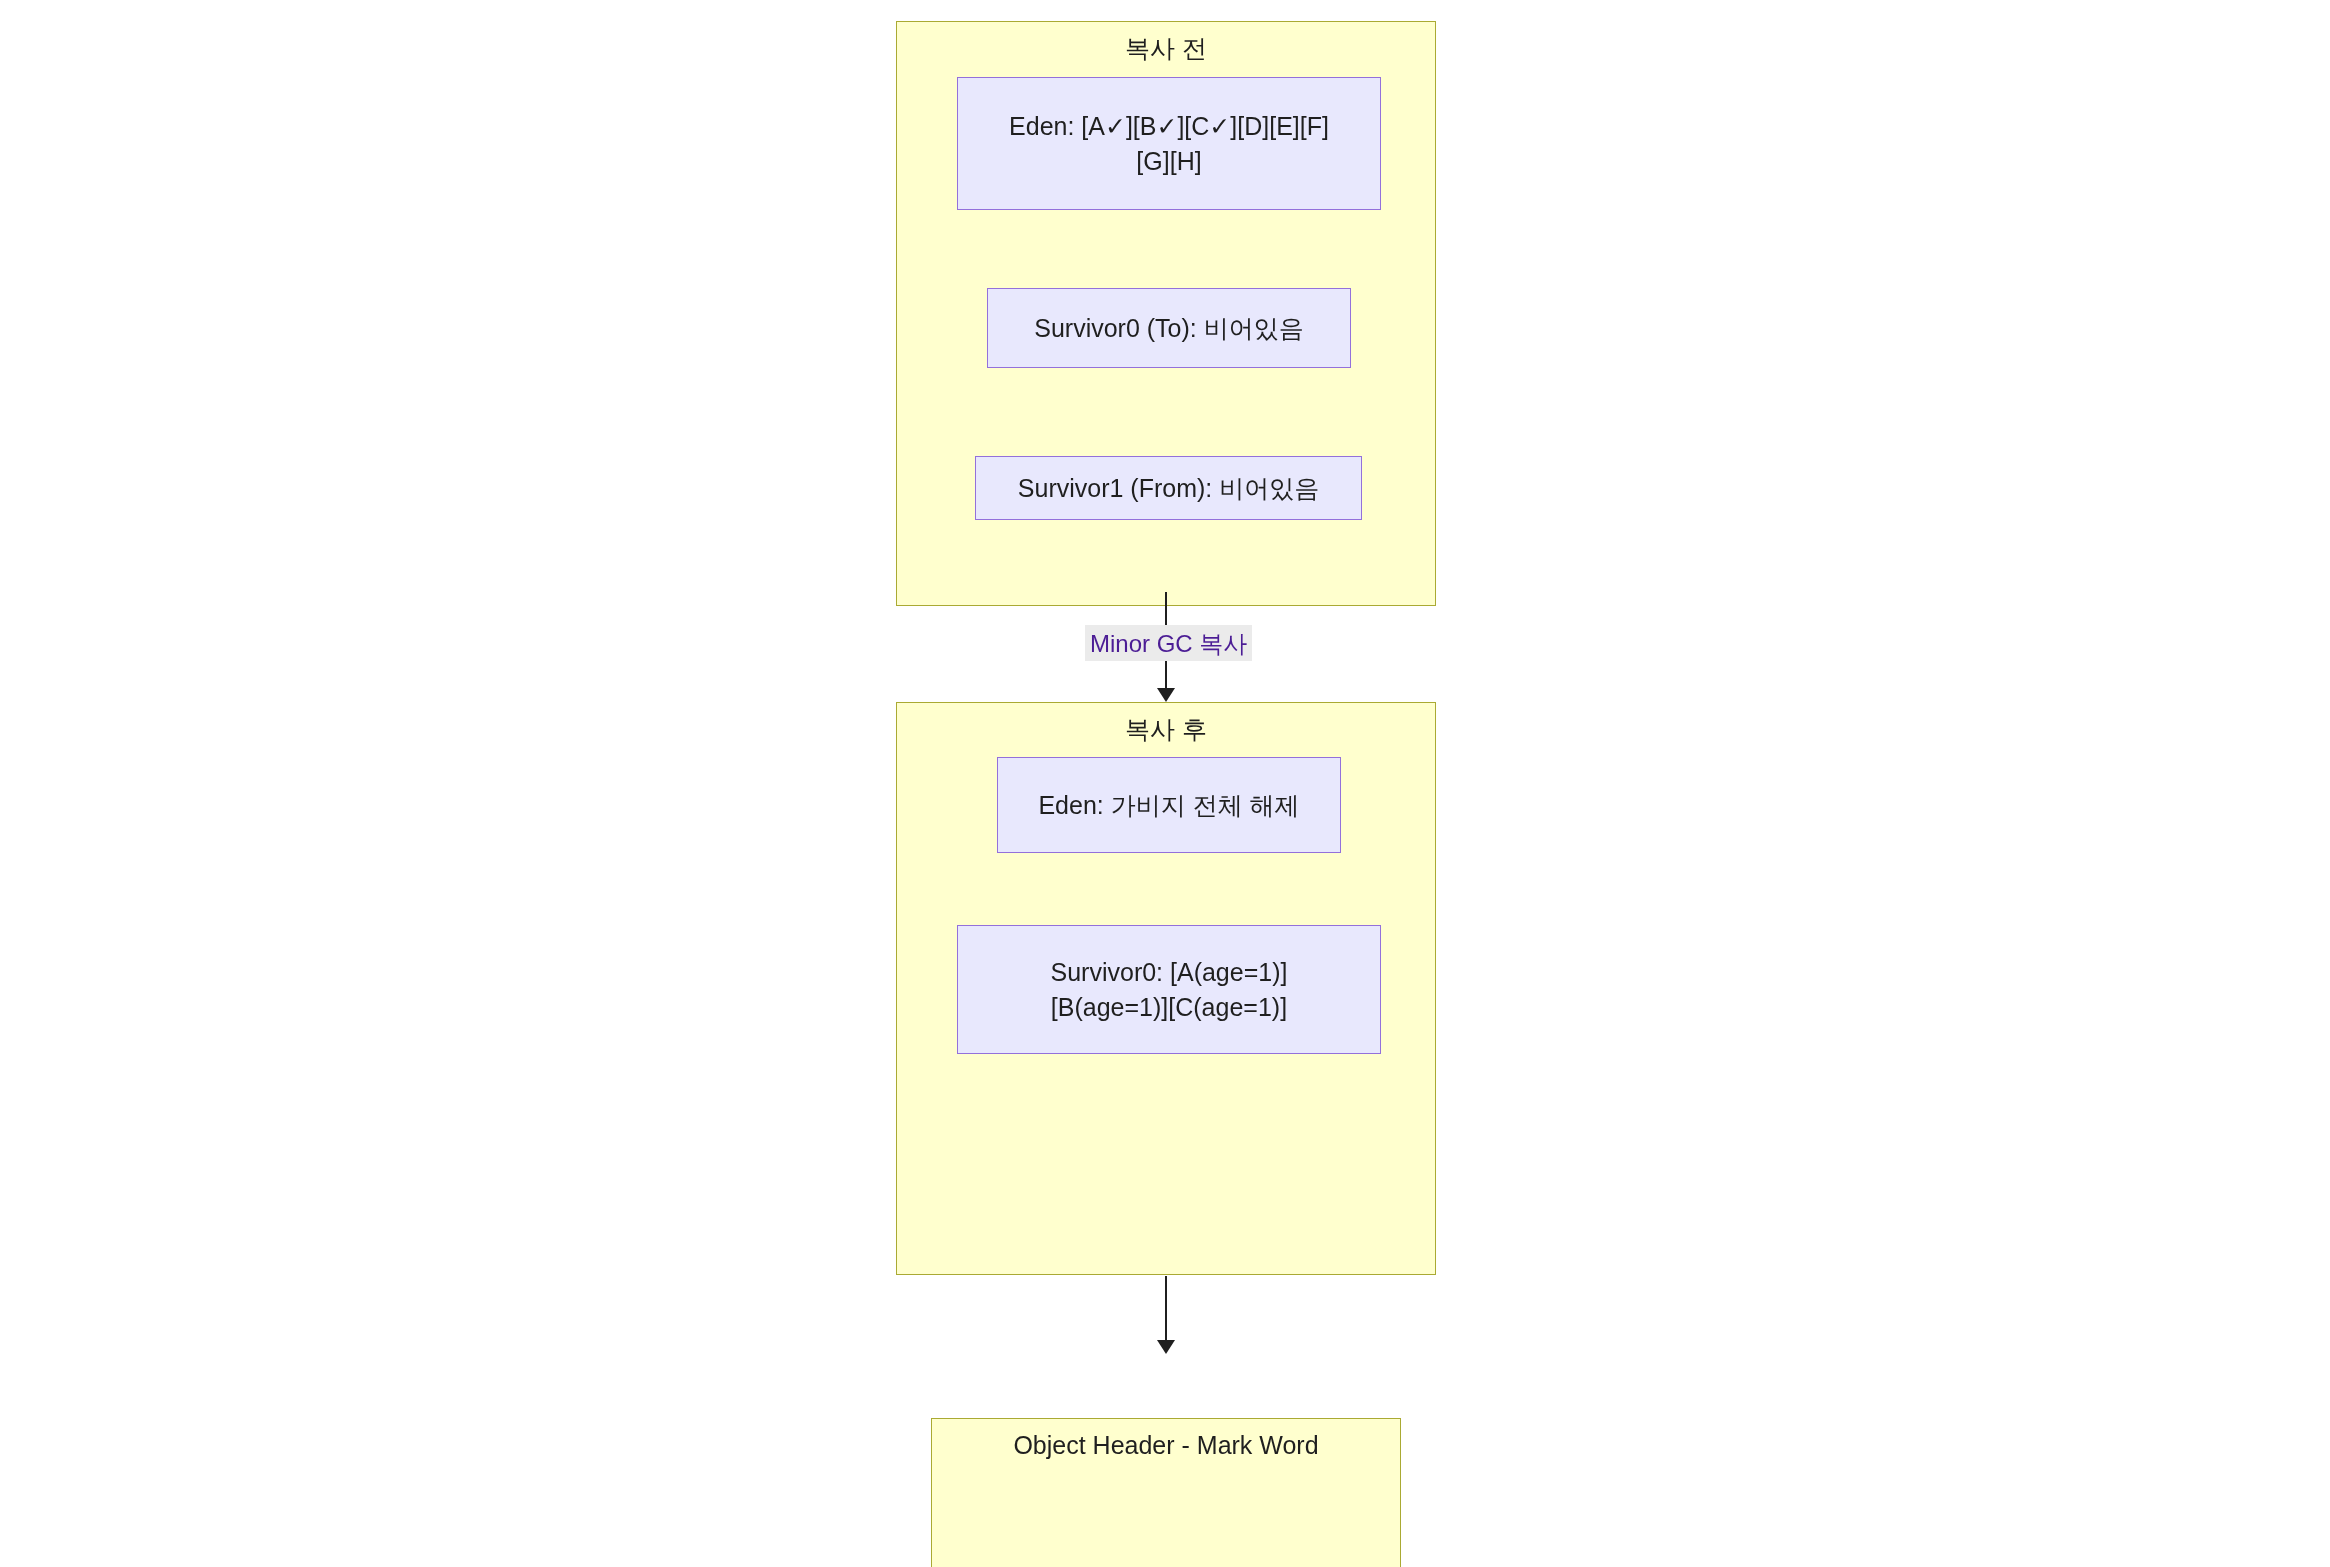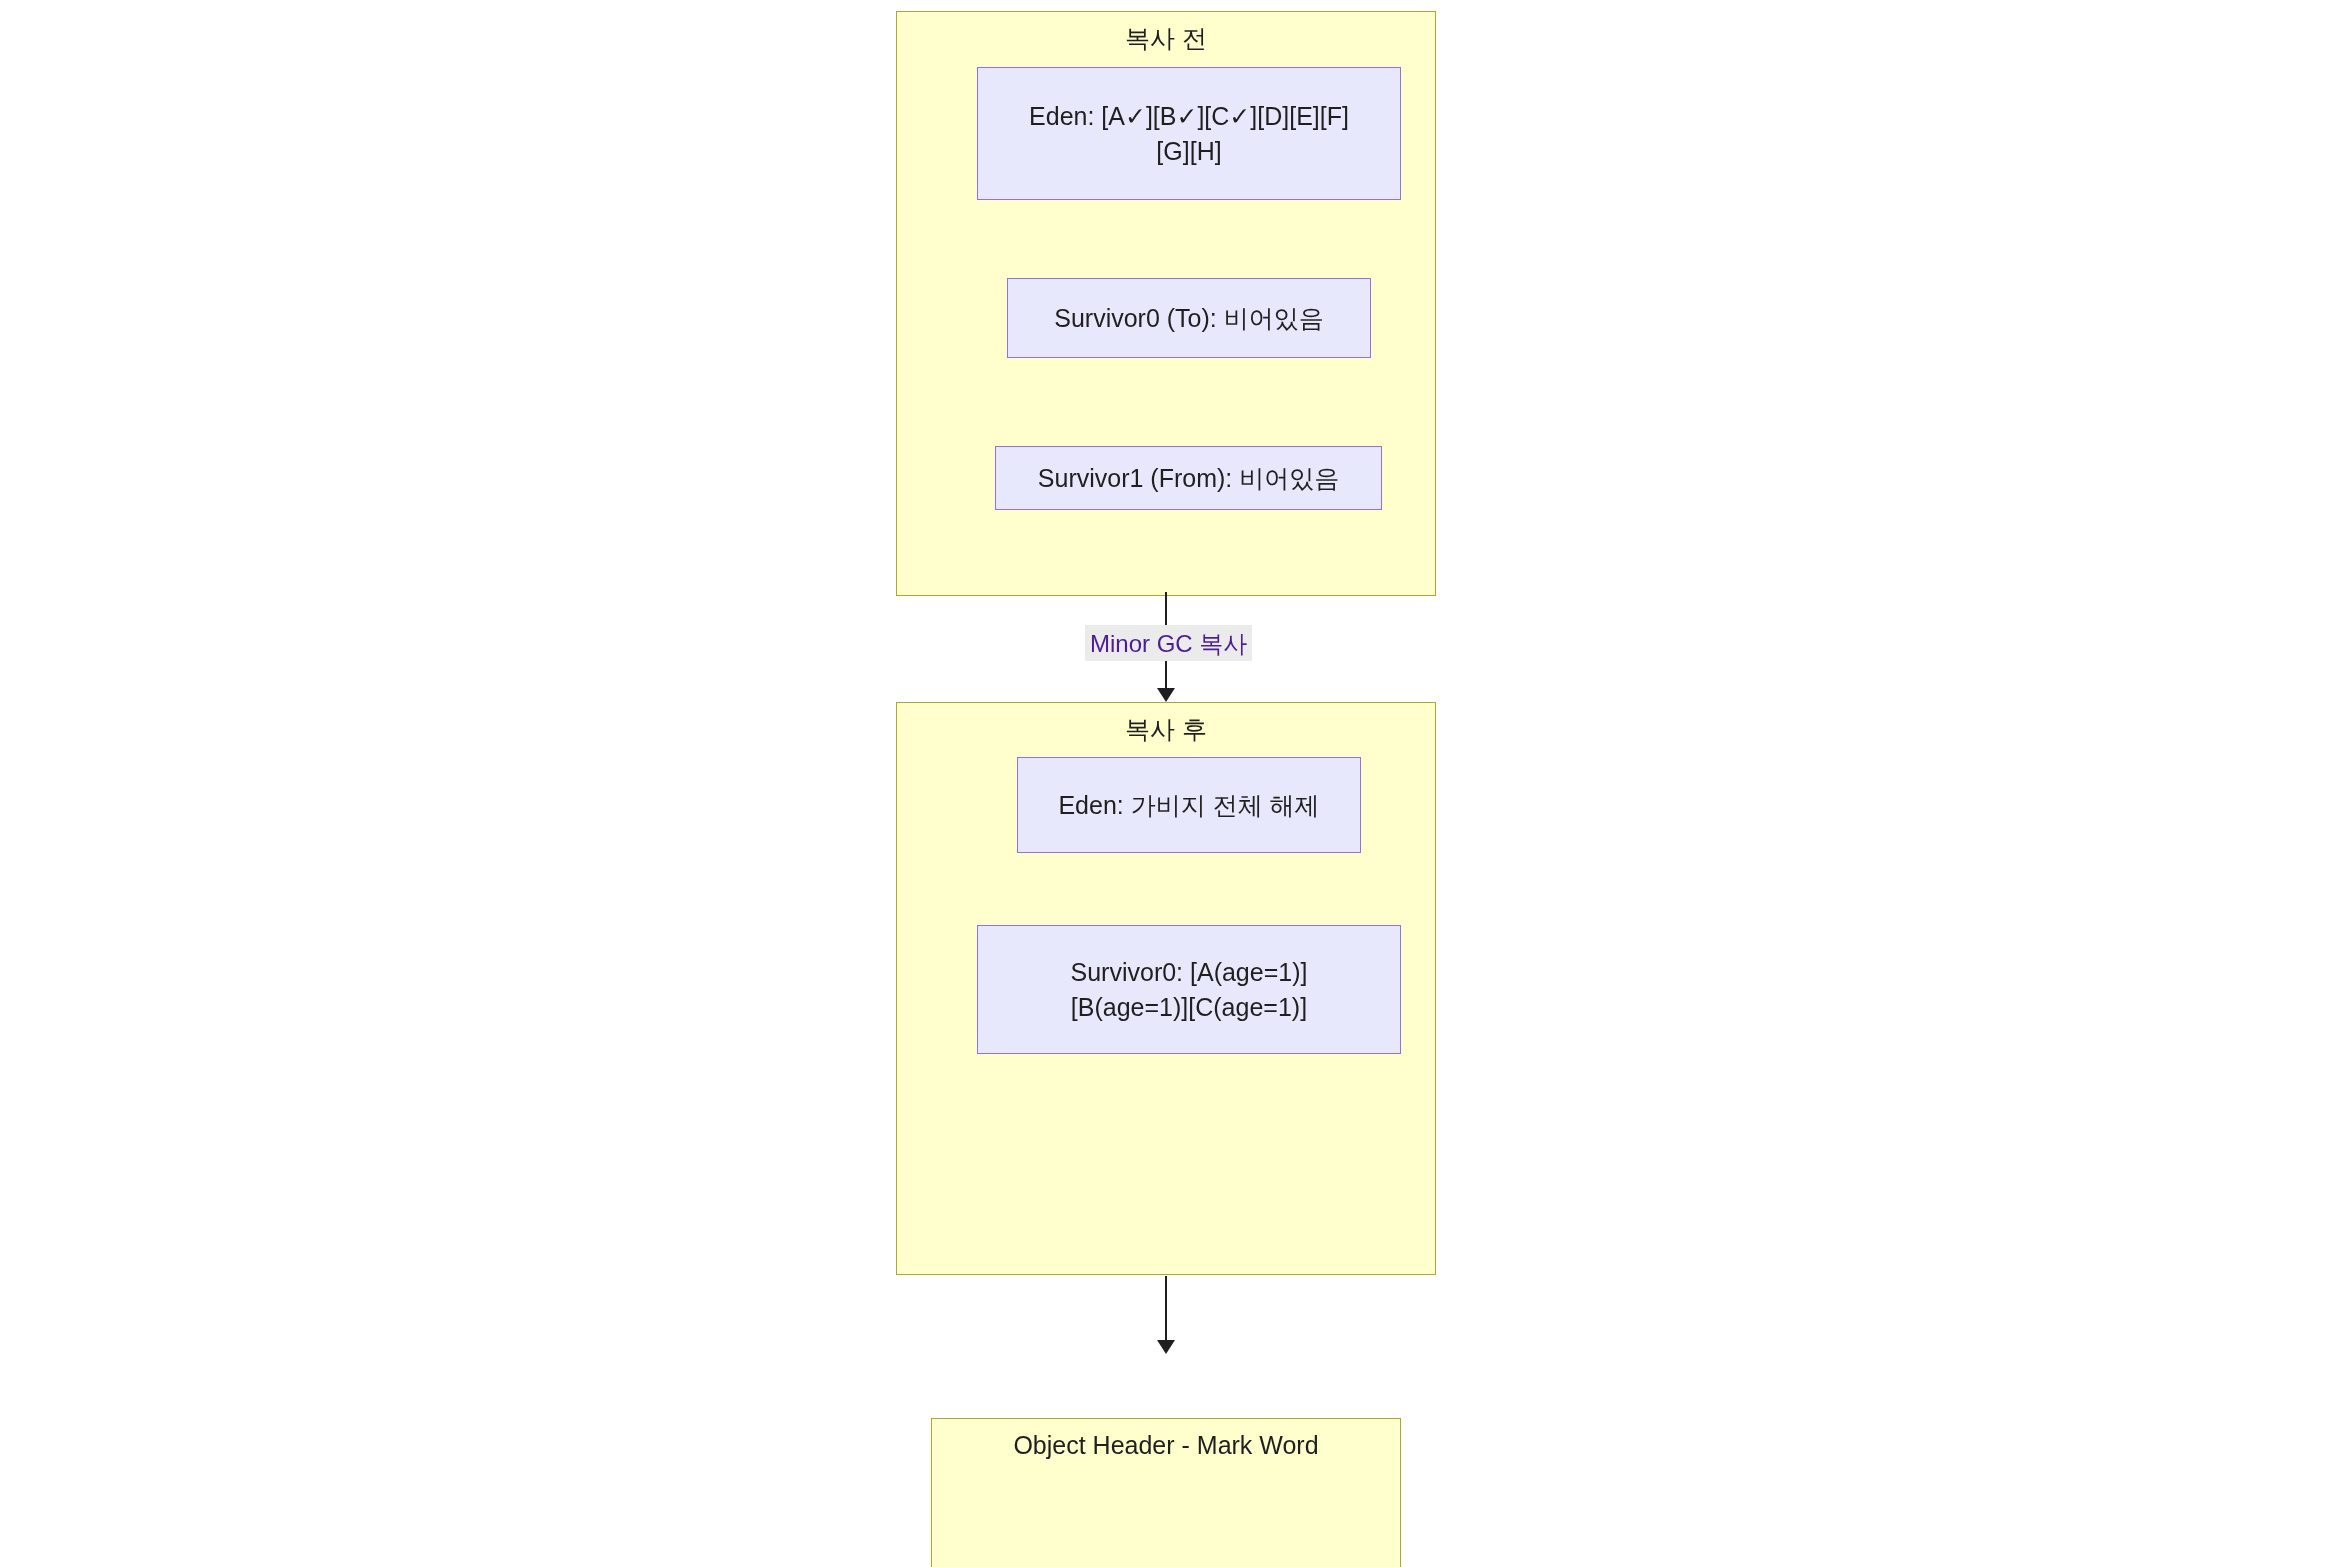--- a/index.html
+++ b/index.html
@@ -51,21 +51,20 @@
     box-sizing: border-box;
     display: flex;
     align-items: center;
     justify-content: center;
     text-align: center;
     font-size: 25px;
     line-height: 35px;
     color: #1f1f1f;
     padding: 3.3px 8.3px;
     white-space: pre-line;
-    margin-left: 20px;
   }
 
   
   .edge-line {
     position: absolute;
     width: 1.7px;
     background: #1f1f1f;
   }
   .edge-head {
     position: absolute;
@@ -84,21 +83,21 @@
     padding: 1.7px 5px;
     white-space: nowrap;
     text-align: center;
   }
 </style>
 </head>
 <body>
 
 <div id="canvas">
 
-  <div class="cluster" style="left:896px; top:11px; width:540px; height:585px;padding-left:28px;">
+  <div class="cluster" style="left:896px; top:21px; width:540px; height:585px;padding-left:28px;">
     <div class="cluster-title" style="top:11.6px;">복사 전</div>
 
     <div class="node" style="left:60px; top:55px; width:424px; height:133px;">Eden: [A✓][B✓][C✓][D][E][F]
 [G][H]</div>
 
     <div class="node" style="left:90px; top:266px; width:364px; height:80px;">Survivor0 (To): 비어있음</div>
 
     <div class="node" style="left:78px; top:434px; width:387px; height:64px;">Survivor1 (From): 비어있음</div>
   </div>
 

